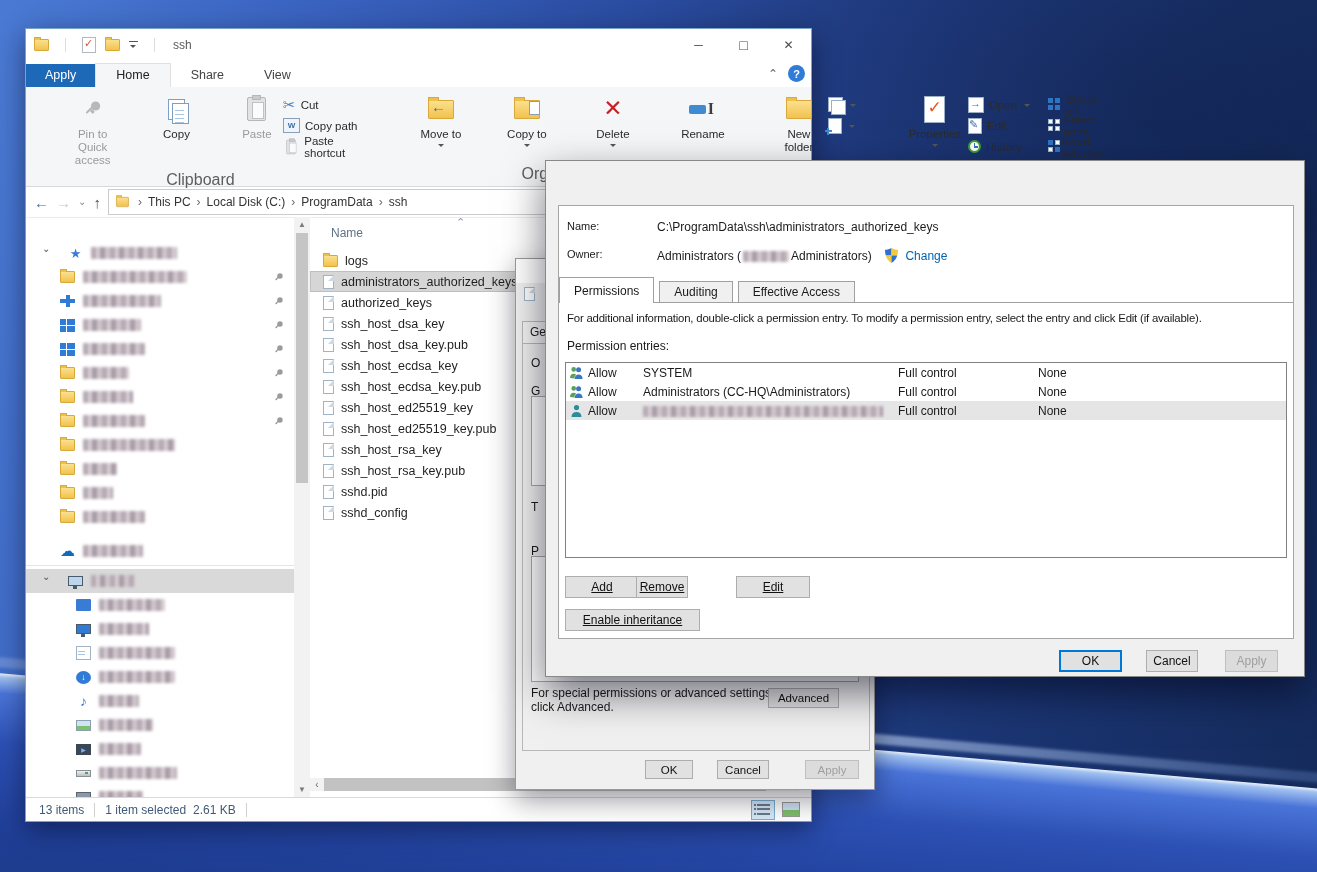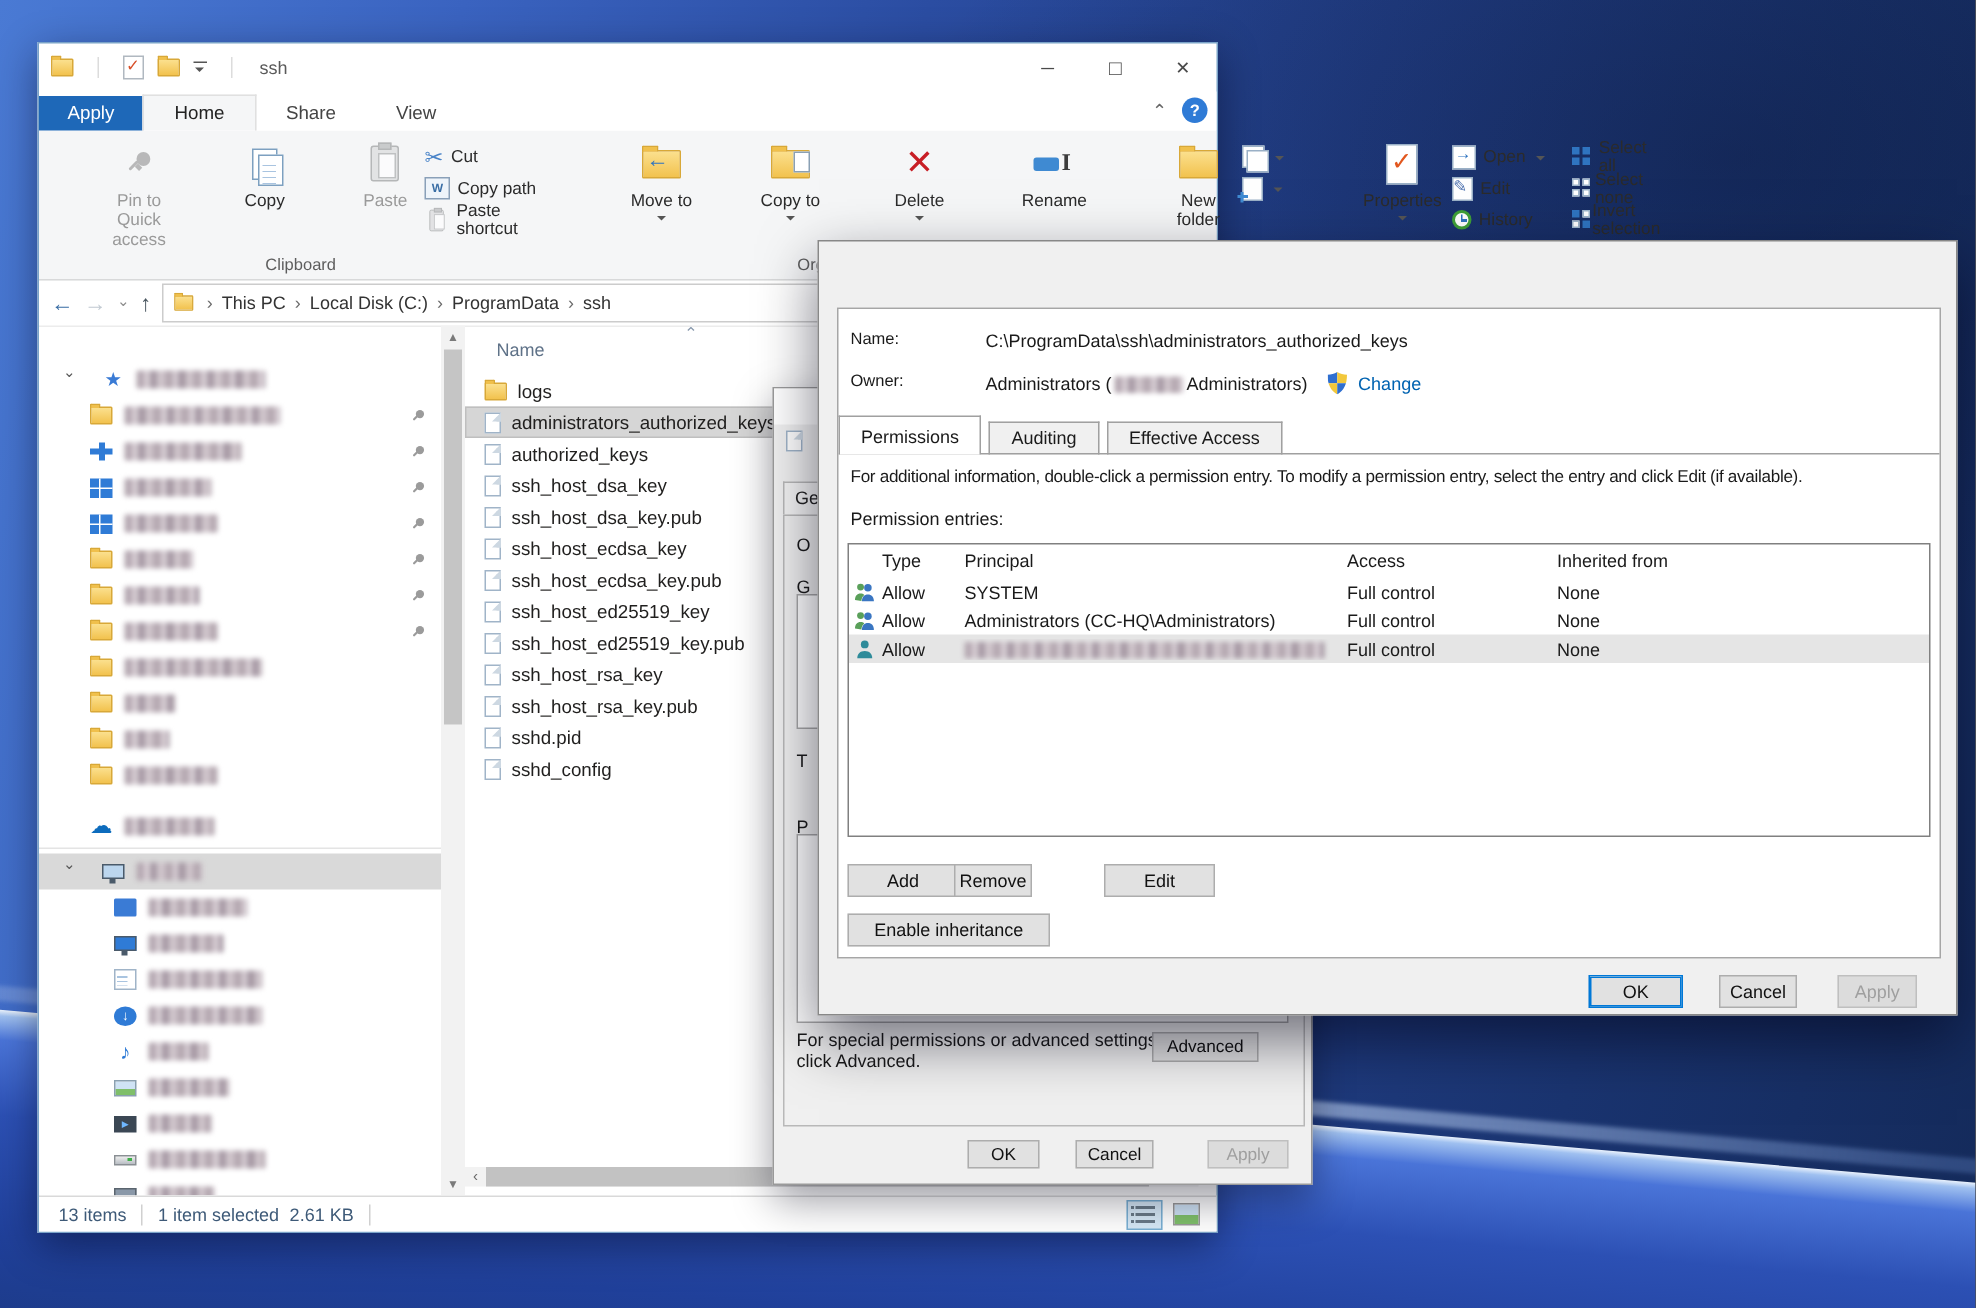--- a/index.html
+++ b/index.html
@@ -55,21 +55,21 @@
   .tabbtn.active{border:1px solid #e0e0e0;border-bottom:none;background:#f5f6f7;color:#222;}
   .tabs-right{position:absolute;right:6px;top:4px;display:flex;align-items:center;gap:10px;}
   .chevup{width:10px;height:6px;position:relative;}
   .chevup::before{content:"⌃";position:absolute;top:-4px;color:#666;font-size:12px;}
   .helpq{width:17px;height:17px;border-radius:50%;background:#2f7bd6;color:#fff;font-size:11px;font-weight:bold;
          display:flex;align-items:center;justify-content:center;}
   
   .ribbon{height:100px;display:flex;background:#f5f6f7;border-bottom:1px solid #d8d9da;box-sizing:border-box;}
   .rgroup{display:flex;flex-direction:column;}
   .rgroup-body{display:flex;flex:1;align-items:flex-start;padding:3px 3px 0;}
-  .rgroup-label{text-align:center;font-size:11px;color:#5d5d5d;padding:1px 0 3px;}
+  .rgroup-label{text-align:center;font-size:16px;color:#5d5d5d;padding:1px 0 3px;}
   .rsep{width:1px;background:#e0e1e2;margin:3px 0;}
   .rbig{width:50px;display:flex;flex-direction:column;align-items:center;padding:3px 2px;font-size:11.5px;
         color:#2b2b2b;text-align:center;line-height:1.12;margin-left:40px;}
   .rbig .ricon{height:32px;display:flex;align-items:center;justify-content:center;margin-bottom:3px;}
   .rbig.narrow{width:42px;}
   .dis-t{color:#9a9a9a;}
   .dis-t .ricon,.dis-i{filter:grayscale(.9) opacity(.6);}
   .rcol{display:flex;flex-direction:column;justify-content:flex-start;padding-top:4px;}
   .rrow{display:flex;align-items:center;gap:5px;font-size:11.5px;height:21px;padding:0 6px;color:#2b2b2b;}
   .caret{width:0;height:0;border:3.5px solid transparent;border-top-color:#555;margin-top:3px;}
@@ -189,21 +189,21 @@
   .ptable{position:absolute;left:6px;top:156px;width:722px;height:196px;border:1px solid #808080;background:#fff;box-sizing:border-box;overflow:hidden;}
   .phead{display:flex;height:22px;align-items:center;font-size:12px;color:#1a1a1a;}
   .prow{display:flex;height:19px;align-items:center;font-size:12px;color:#1a1a1a;}
   .prow.psel{background:#e5e5e5;}
   .pc0{width:20px;display:flex;justify-content:center;align-items:center;}
   .pc1{width:52px;padding-left:2px;box-sizing:border-box;}
   .pc2{width:255px;padding-left:5px;box-sizing:border-box;white-space:nowrap;overflow:hidden;}
   .pc3{width:140px;padding-left:5px;box-sizing:border-box;}
   .pc4{flex:1;padding-left:5px;}
   .pc2 .blur{width:240px;}
-  .adv .abtn{position:absolute;height:22px;}
+  .adv .abtn{position:absolute;height:22px;text-decoration:underline;}
   .adv .btm{position:absolute;height:22px;font-size:12px;}
 
   
   .ic-quick-access::before{content:"★";color:#3a7bd5;font-size:13px;}
   .ic-onedrive::before{content:"☁";color:#0d6cbd;font-size:15px;line-height:10px;}
   .ic-music::before{content:"♪";color:#2f7bd6;font-size:14px;}
   .ic-blue-sync{width:12px;height:12px;
      background:linear-gradient(#2f7bd6,#2f7bd6) 50% 0/4px 100% no-repeat,linear-gradient(#2f7bd6,#2f7bd6) 0 50%/100% 4px no-repeat;}
   .ic-blue-tiles{width:13px;height:13px;background-color:#2f7bd6;
      background-image:linear-gradient(#fff,#fff),linear-gradient(#fff,#fff);
@@ -721,27 +721,20 @@
       </span>
       <div class="advtabs">
         <div class="advtab active">Permissions</div>
         <div class="advtab">Auditing</div>
         <div class="advtab">Effective Access</div>
       </div>
       <div class="tabline"></div>
       <div class="info">For additional information, double-click a permission entry. To modify a permission entry, select the entry and click Edit (if available).</div>
       <div class="entlab">Permission entries:</div>
       <div class="ptable">
-        <div class="phead">
-          <span class="pc0"></span>
-          <span class="pc1">Type</span>
-          <span class="pc2">Principal</span>
-          <span class="pc3">Access</span>
-          <span class="pc4">Inherited from</span>
-        </div>
         <div id="perm-rows">
             <div class="prow">
               <span class="pc0">
                 <svg width="15" height="13" viewBox="0 0 15 13">
                   <circle cx="4.7" cy="3.4" r="2.3" fill="#5aa05a"></circle>
                   <path d="M1 12c0-2.8 1.5-4.3 3.7-4.3 1 0 1.9.3 2.5 1C6 9.7 5.3 11 5.3 12.6z" fill="#5aa05a"></path>
                   <circle cx="9.6" cy="3.8" r="2.5" fill="#3a76c2"></circle>
                   <path d="M5.6 13c0-3 1.6-4.6 4-4.6s4 1.6 4 4.6z" fill="#3a76c2"></path>
                 </svg>
               </span>

